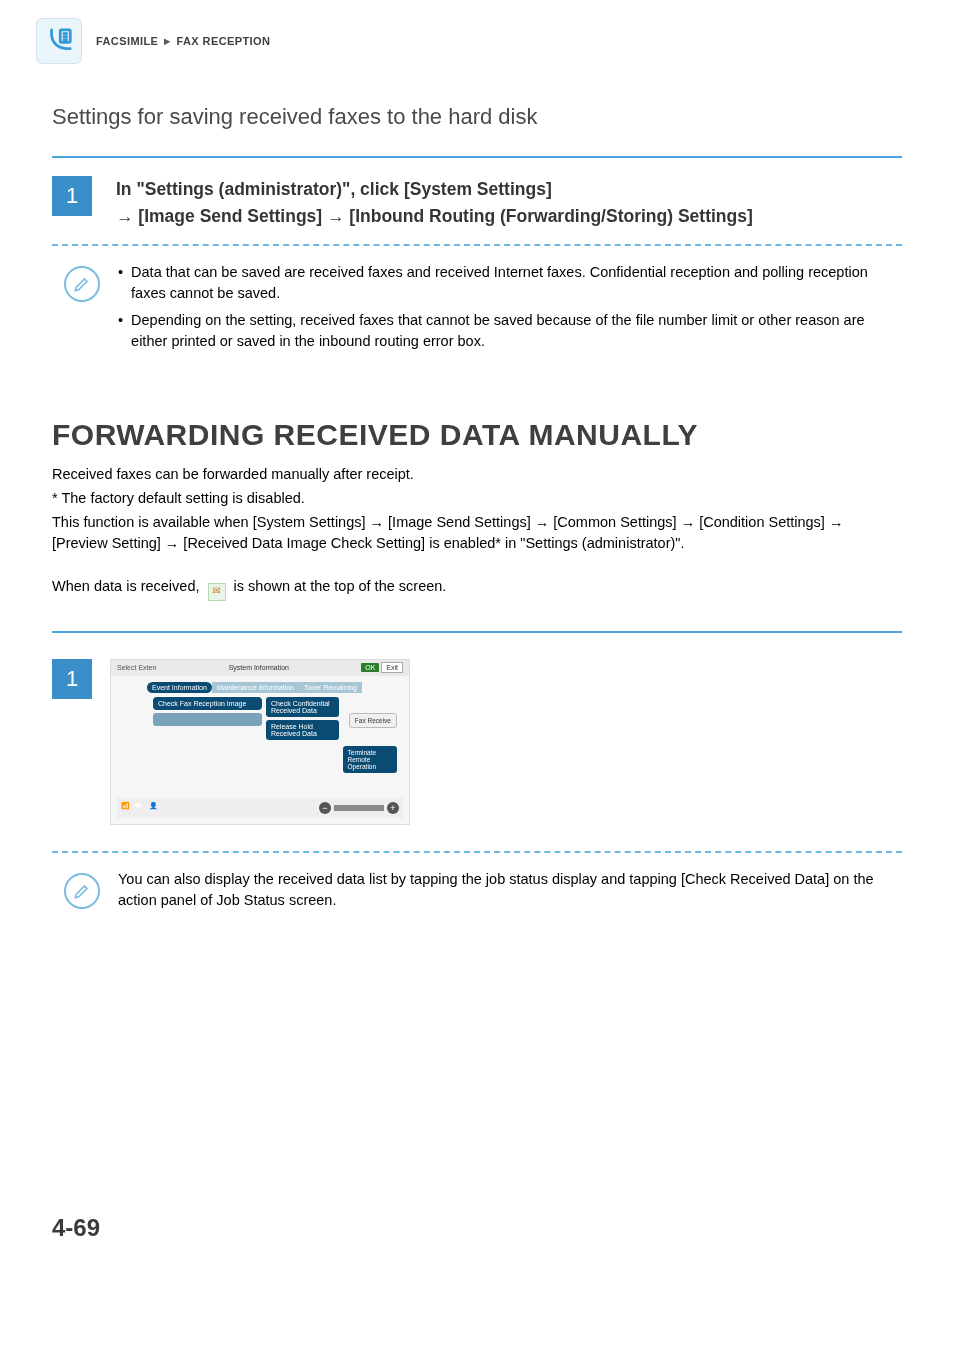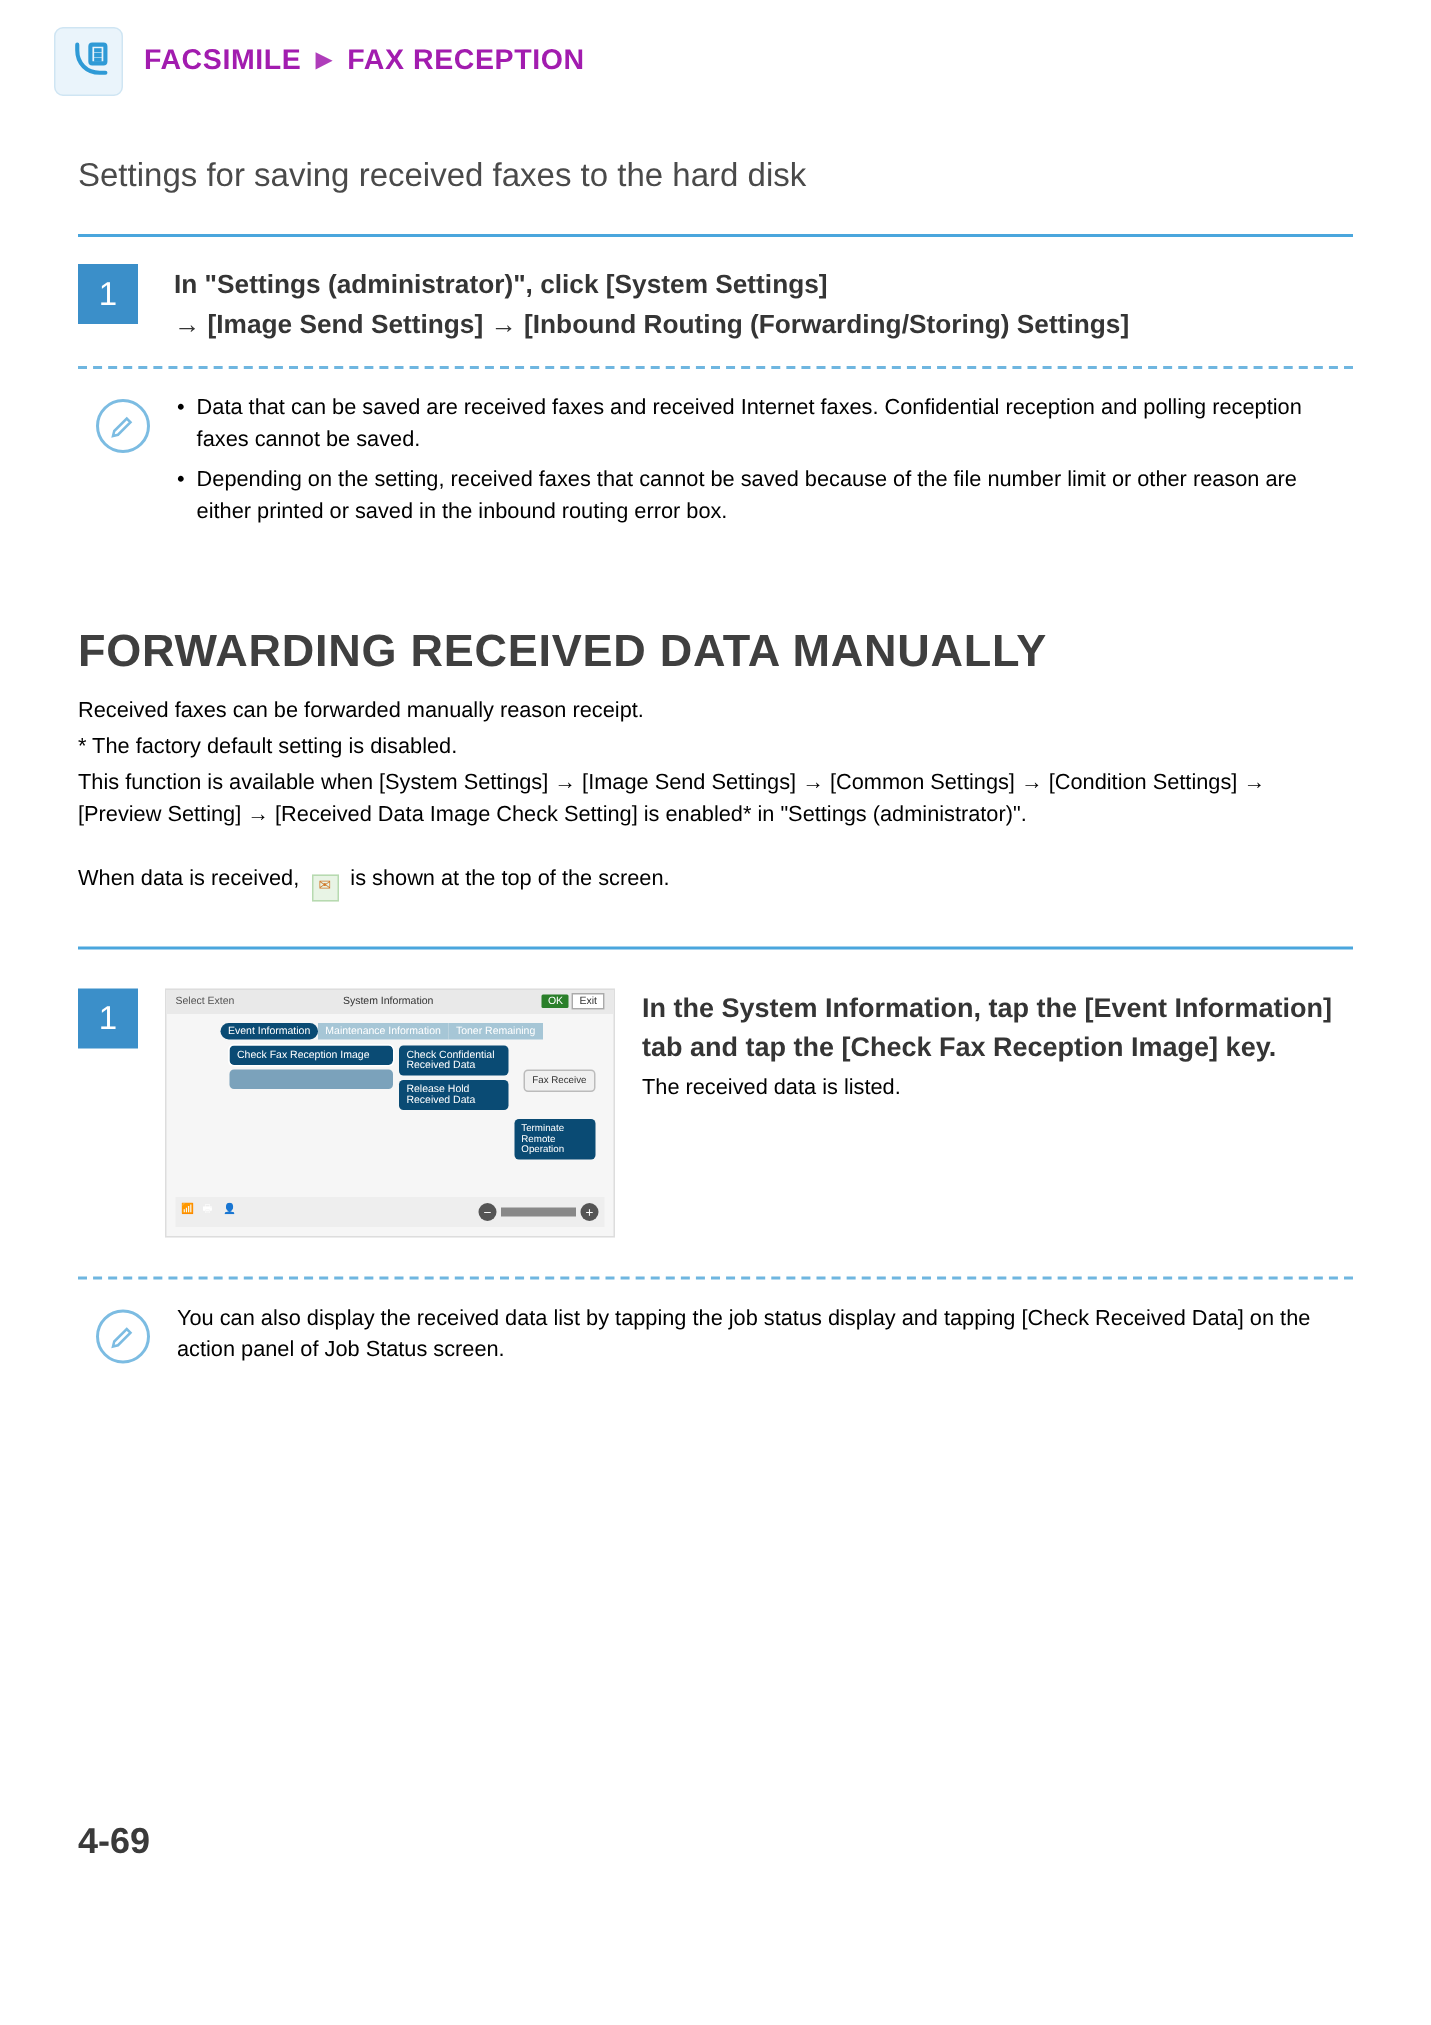--- a/index.html
+++ b/index.html
@@ -19,22 +19,22 @@
   }
   .header-icon {
     width: 46px; height: 46px;
     background: #eaf4fb;
     border: 1px solid #cfe5f3;
     border-radius: 6px;
     display: flex; align-items: center; justify-content: center;
     color: #2f9ad6;
   }
   .header-text {
-    color: #a21caf;
-    font-size: 19px;
+    color: #404040;
+    font-size: 11px;
     font-weight: bold;
     letter-spacing: 0.4px;
   }
   .arrow-sep { opacity: 0.85; }
   .content {
     padding: 0 52px;
   }
   .section-h {
     color: #4a4a4a;
     font-size: 22px;
@@ -221,21 +221,21 @@
           <span>Data that can be saved are received faxes and received Internet faxes. Confidential reception and polling reception faxes cannot be saved.</span>
         </div>
       <div class="li">
           <span class="dot">•</span>
           <span>Depending on the setting, received faxes that cannot be saved because of the file number limit or other reason are either printed or saved in the inbound routing error box.</span>
         </div>
     </div>
   </div>
 
   <div class="big-title">FORWARDING RECEIVED DATA MANUALLY</div>
-  <div class="para">Received faxes can be forwarded manually reason receipt.</div>
+  <div class="para">Received faxes can be forwarded manually after receipt.</div>
   <div class="para">* The factory default setting is disabled.</div>
   <div class="para">This function is available when [System Settings] → [Image Send Settings] → [Common Settings] → [Condition Settings] → [Preview Setting] → [Received Data Image Check Setting] is enabled* in "Settings (administrator)".</div>
 
   <div class="para" style="margin-top:22px;">
     <span>When data is received, </span>
     <span class="data-icon">✉</span>
     <span> is shown at the top of the screen.</span>
   </div>
 
   <hr class="blue-hr" style="margin-top:30px;">
@@ -280,24 +280,20 @@
           <span class="mini-ico">👤</span>
         </span>
         <span style="display:flex;align-items:center;gap:3px;">
           <span style="width:12px;height:12px;border-radius:50%;background:#555;color:#fff;display:inline-flex;align-items:center;justify-content:center;font-size:9px;">−</span>
           <span style="width:50px;height:6px;background:#888;display:inline-block;"></span>
           <span style="width:12px;height:12px;border-radius:50%;background:#555;color:#fff;display:inline-flex;align-items:center;justify-content:center;font-size:9px;">+</span>
         </span>
       </div>
     </div>
 
-    <div class="step2-text">
-      <div class="step2-head">In the System Information, tap the [Event Information] tab and tap the [Check Fax Reception Image] key.</div>
-      <div class="step2-sub">The received data is listed.</div>
-    </div>
   </div>
 
   <hr class="dashed-hr" style="margin-top:26px;">
 
   <div class="info-row">
     <div class="info-icon">
       <svg width="20" height="20" viewBox="0 0 24 24" fill="none" stroke="currentColor" stroke-width="2">
         <path d="M4 20l4-1 10-10-3-3L5 16l-1 4z"></path>
       </svg>
     </div>

